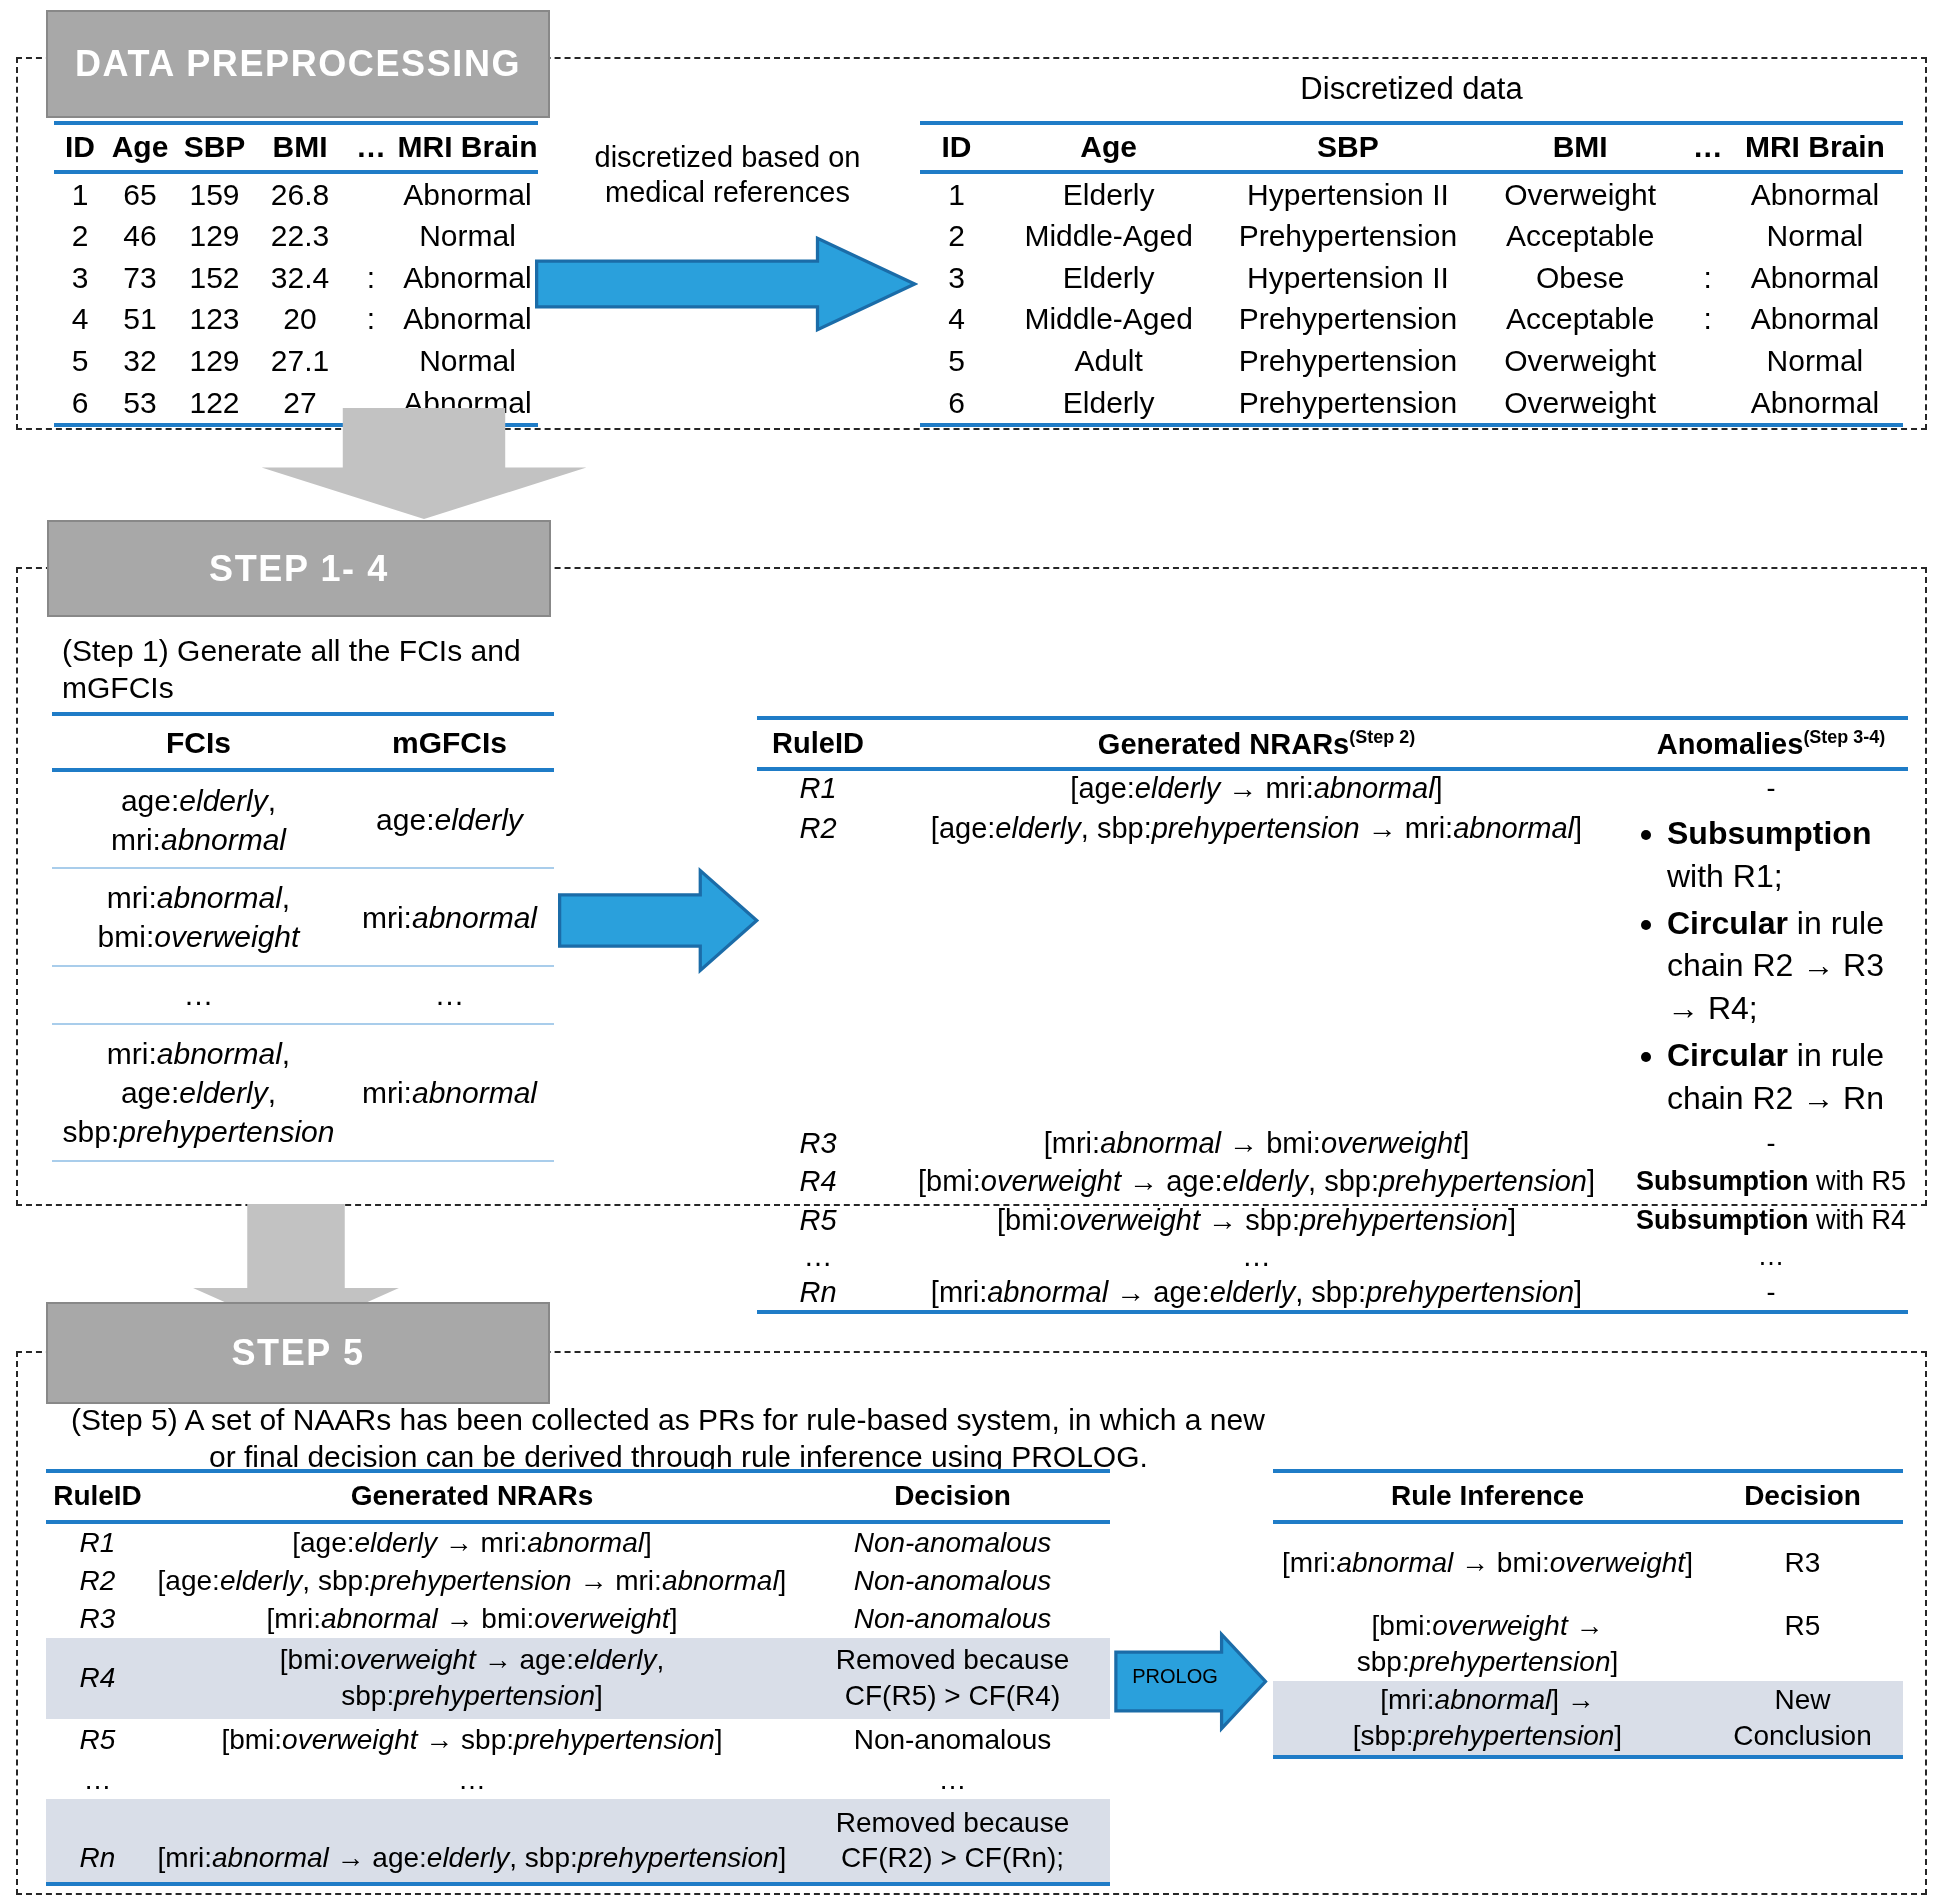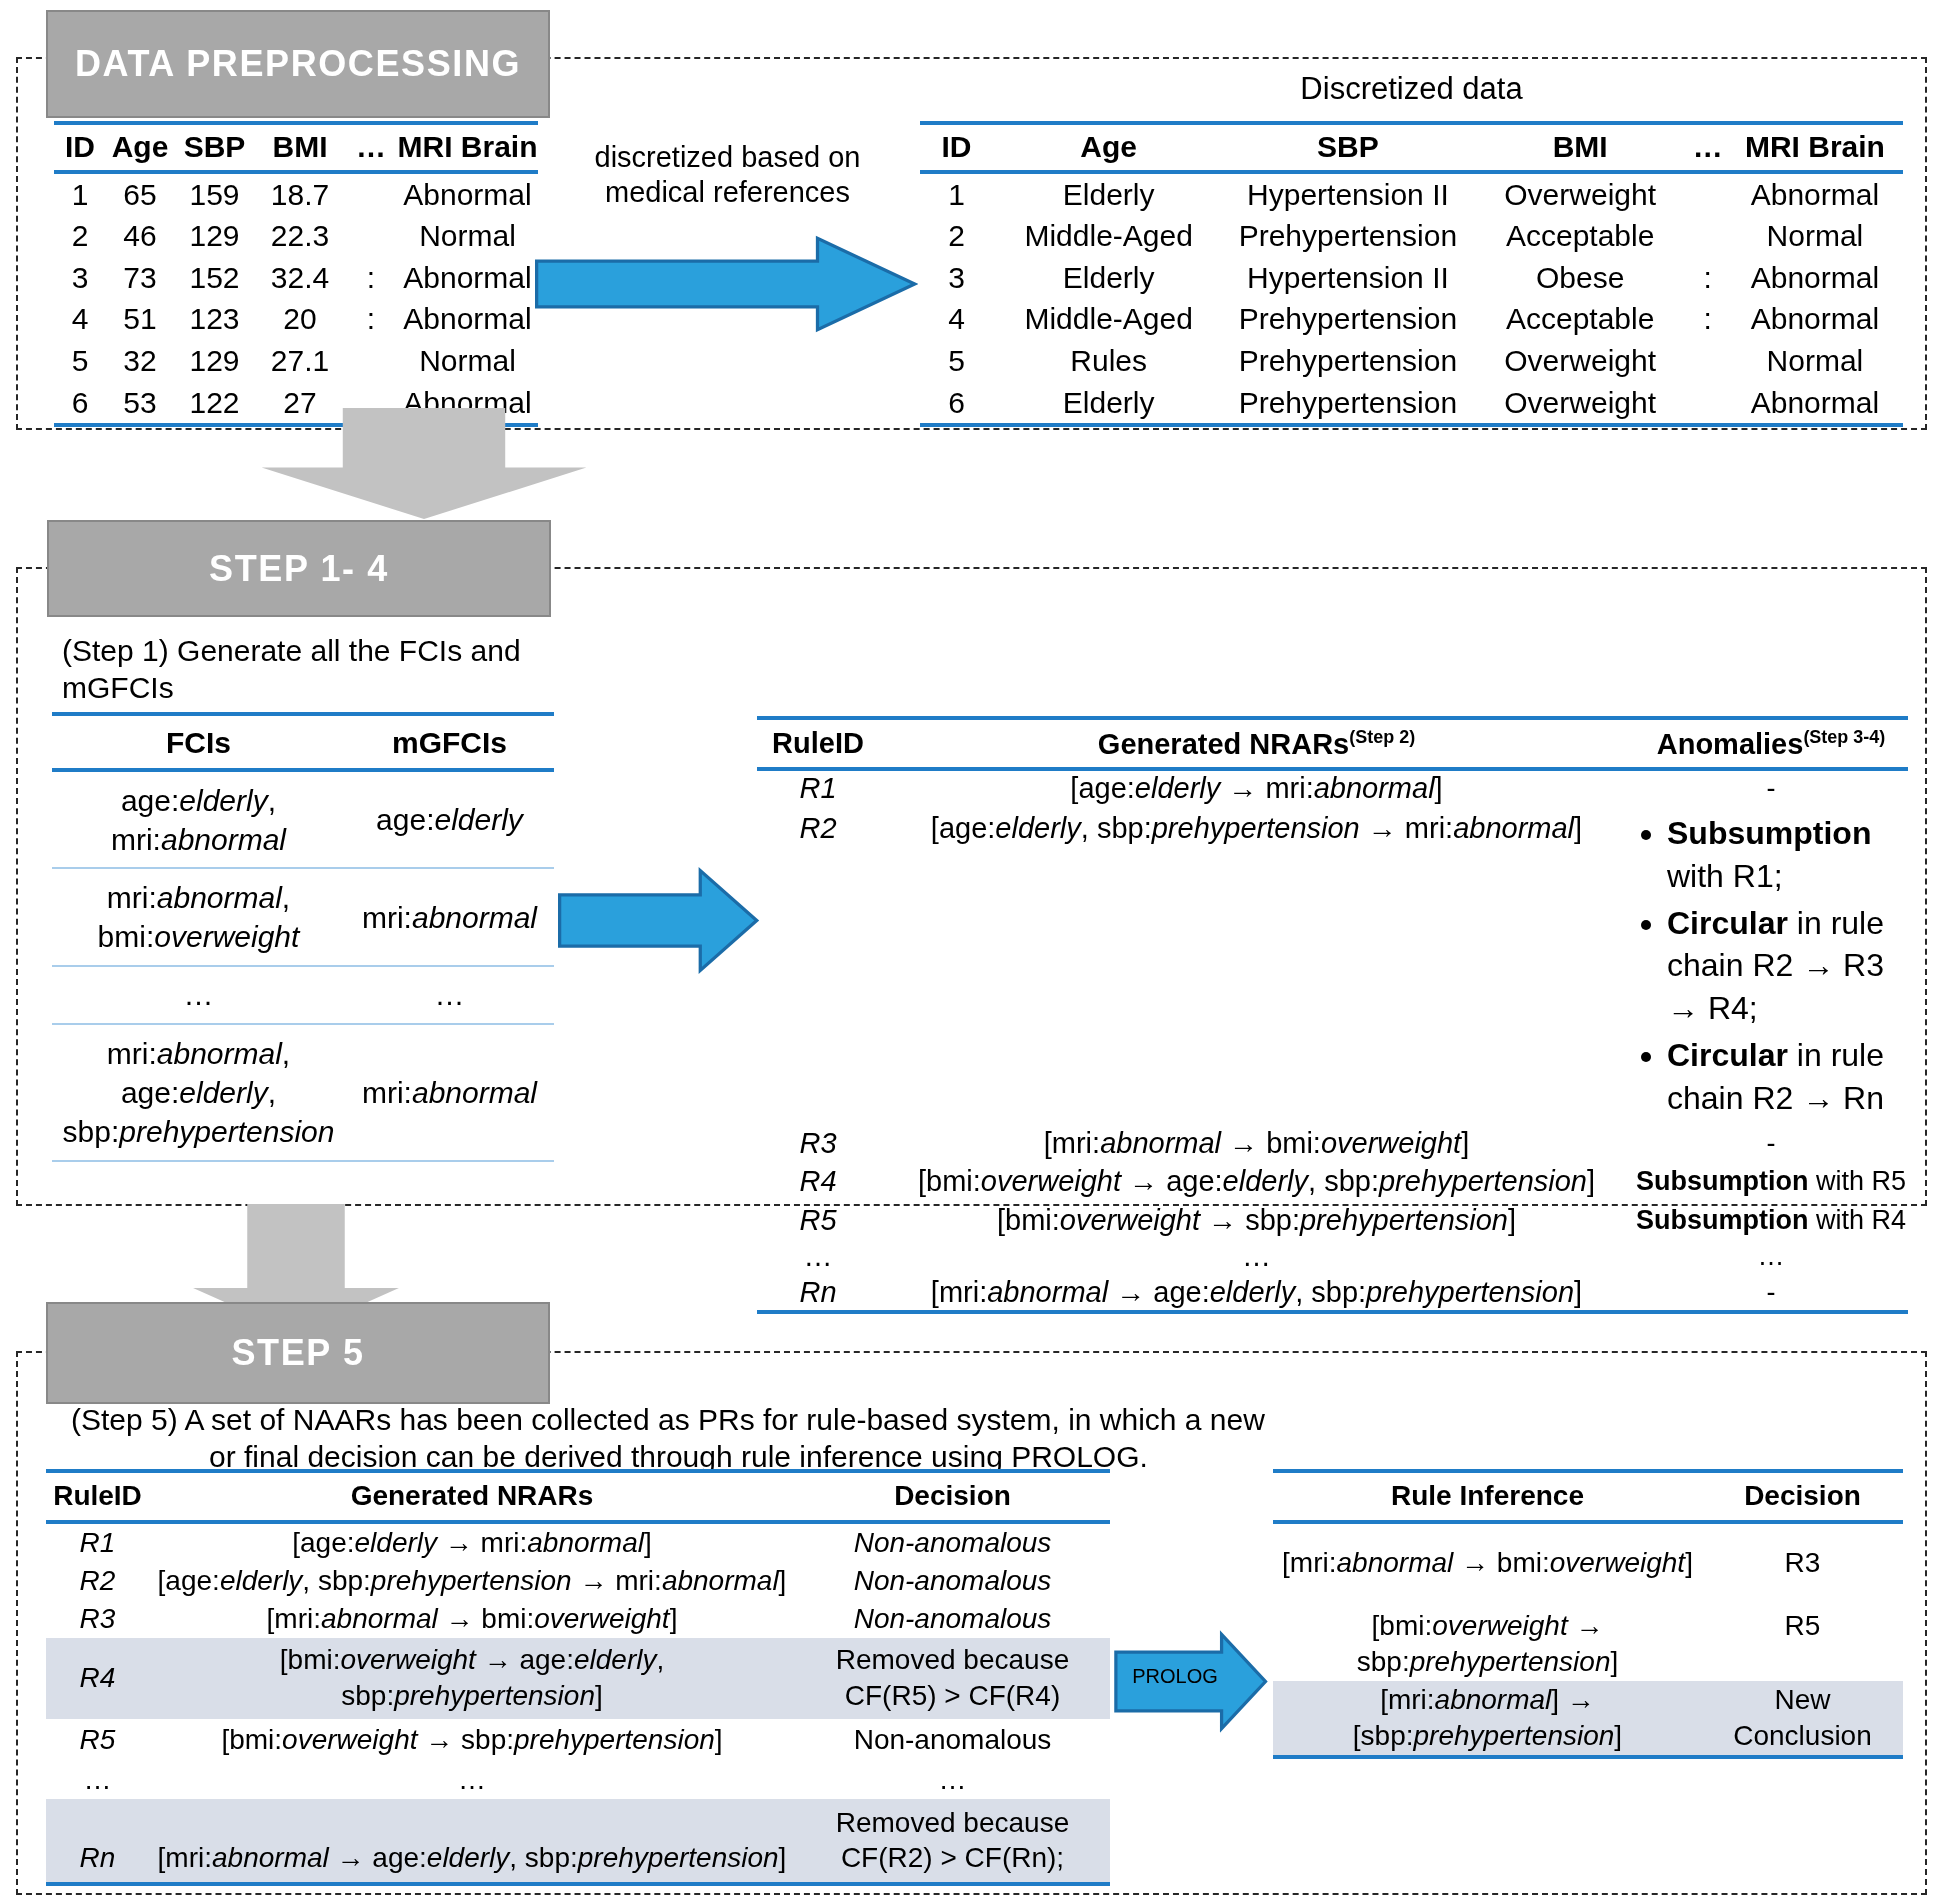--- a/index.html
+++ b/index.html
@@ -88,21 +88,21 @@
             <th>BMI</th>
             <th>…</th>
             <th>MRI Brain</th>
           </tr>
         </thead>
         <tbody>
           <tr>
             <td>1</td>
             <td>65</td>
             <td>159</td>
-            <td>18.7</td>
+            <td>26.8</td>
             <td></td>
             <td>Abnormal</td>
           </tr>
           <tr>
             <td>2</td>
             <td>46</td>
             <td>129</td>
             <td>22.3</td>
             <td></td>
             <td>Normal</td>
@@ -197,21 +197,21 @@
           <tr>
             <td>4</td>
             <td>Middle-Aged</td>
             <td>Prehypertension</td>
             <td>Acceptable</td>
             <td>:</td>
             <td>Abnormal</td>
           </tr>
           <tr>
             <td>5</td>
-            <td>Rules</td>
+            <td>Adult</td>
             <td>Prehypertension</td>
             <td>Overweight</td>
             <td></td>
             <td>Normal</td>
           </tr>
           <tr>
             <td>6</td>
             <td>Elderly</td>
             <td>Prehypertension</td>
             <td>Overweight</td>

